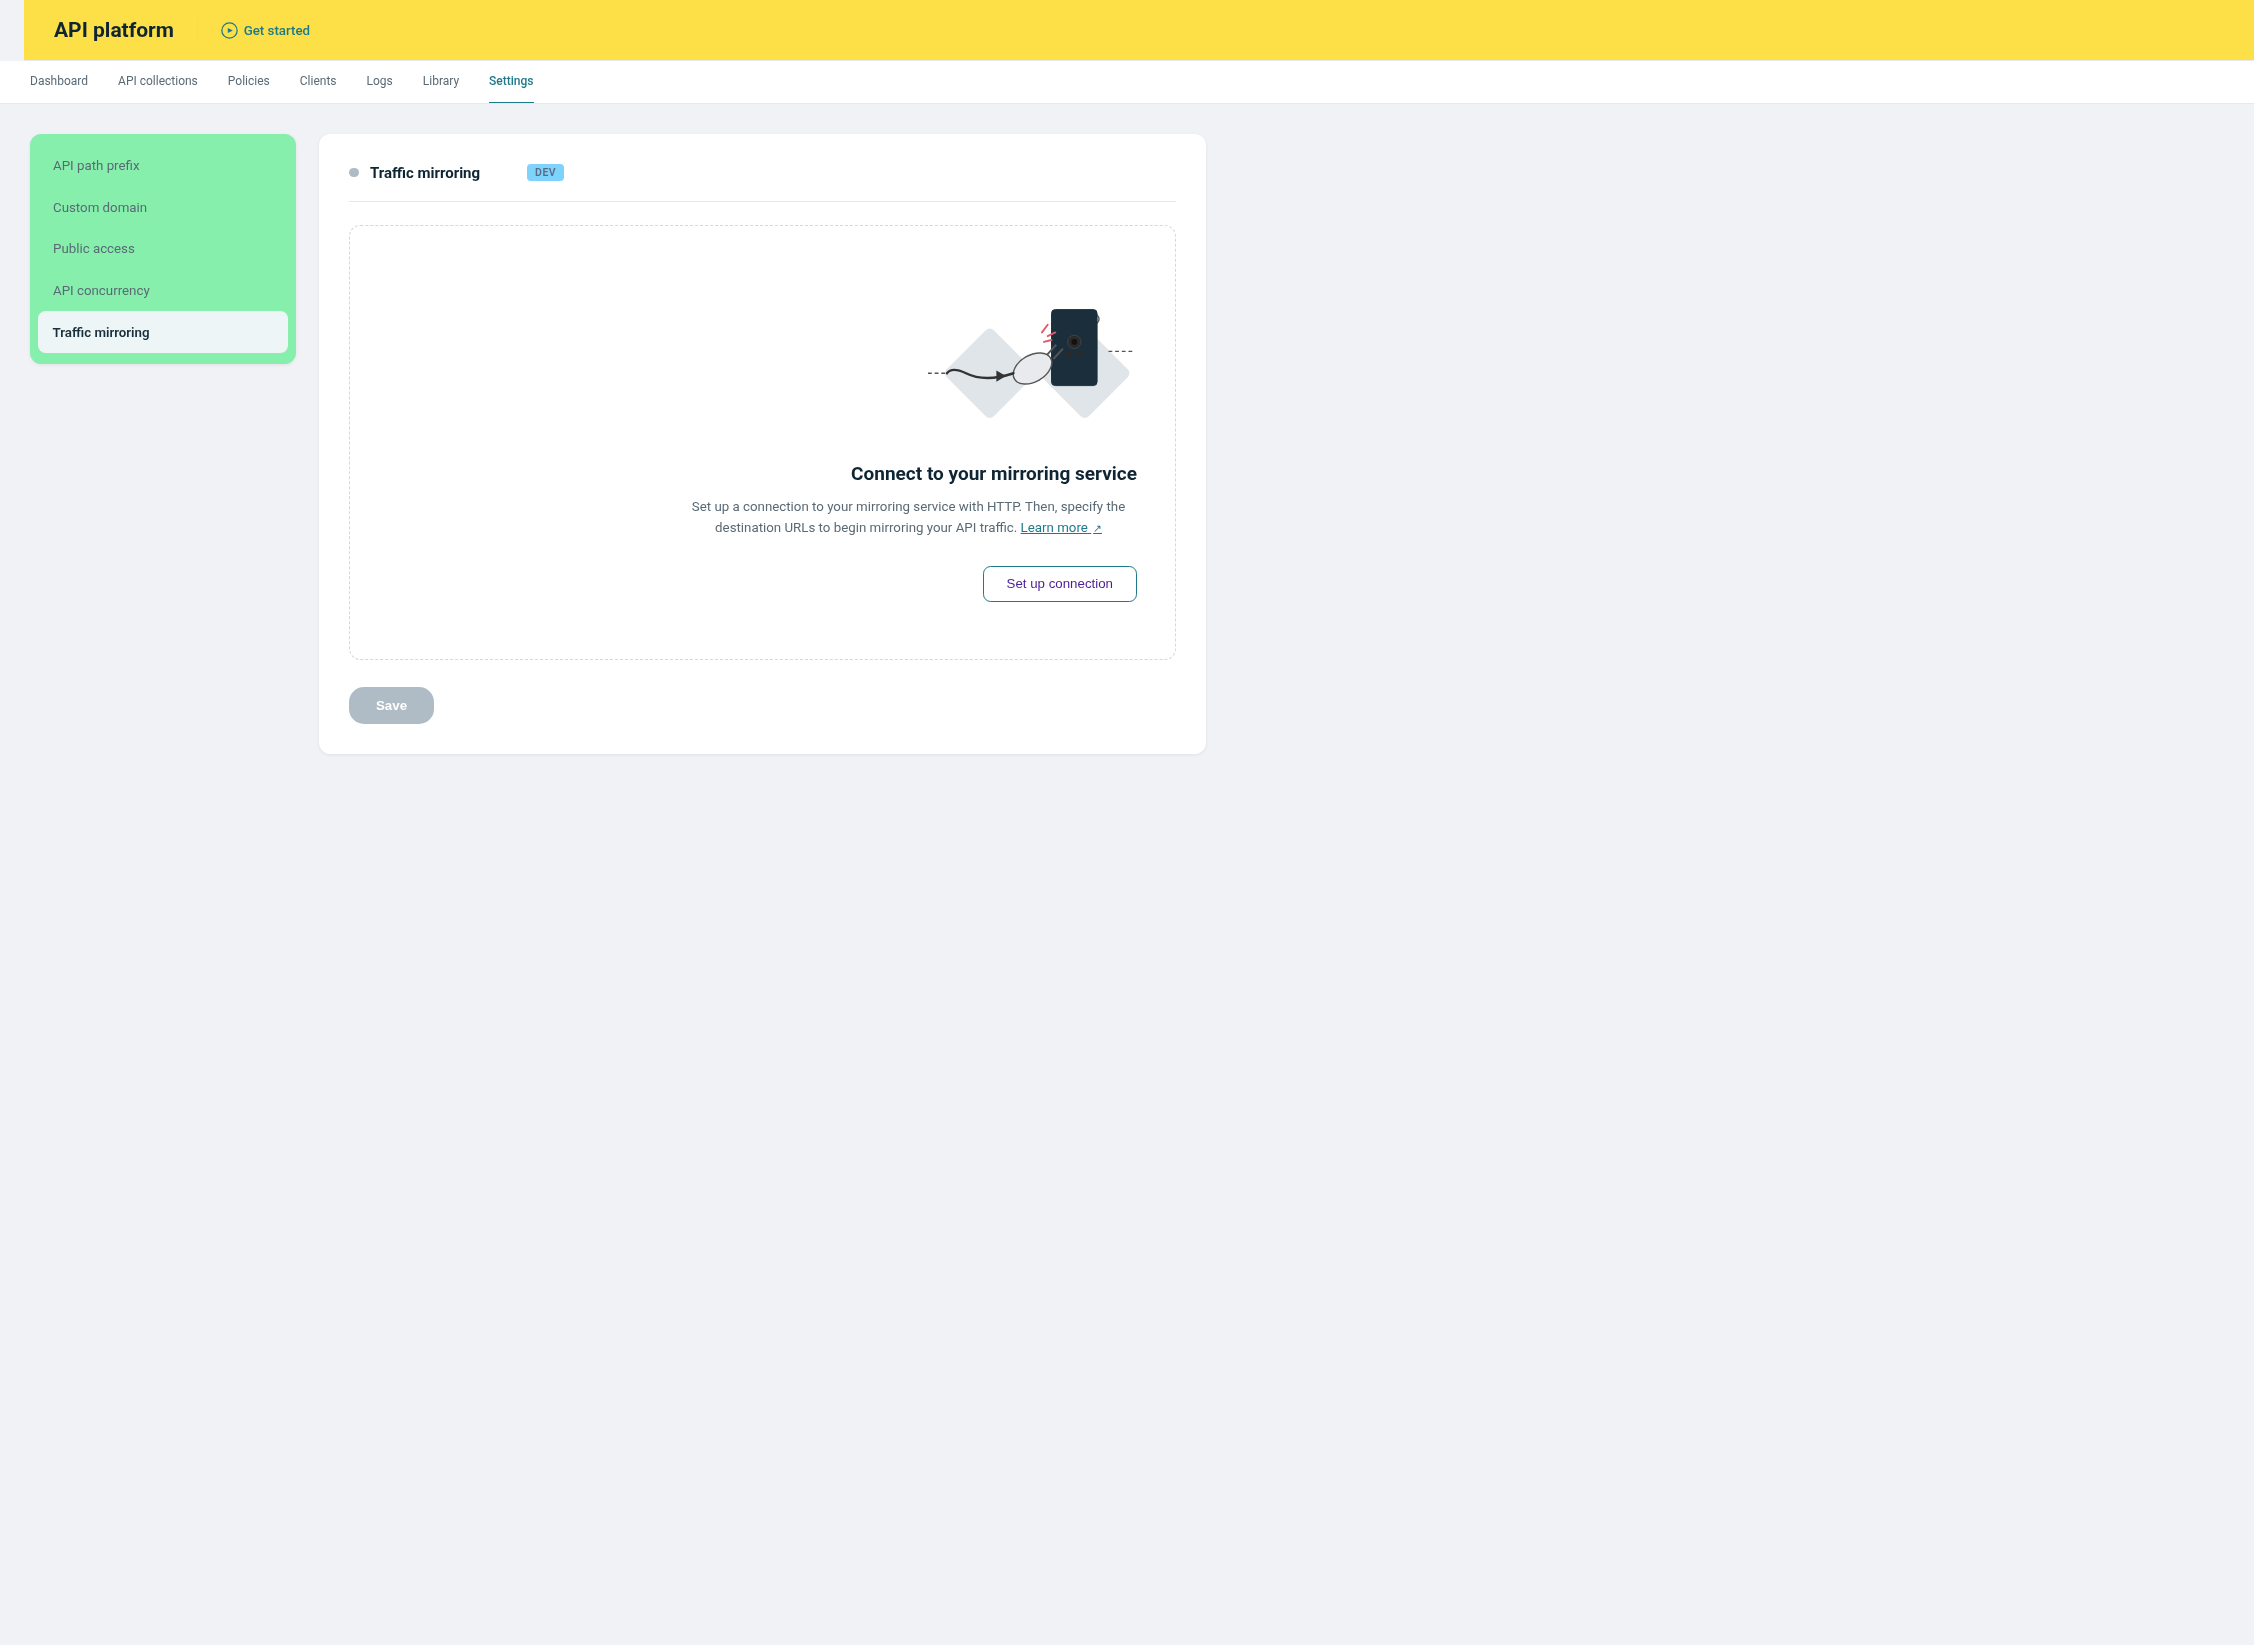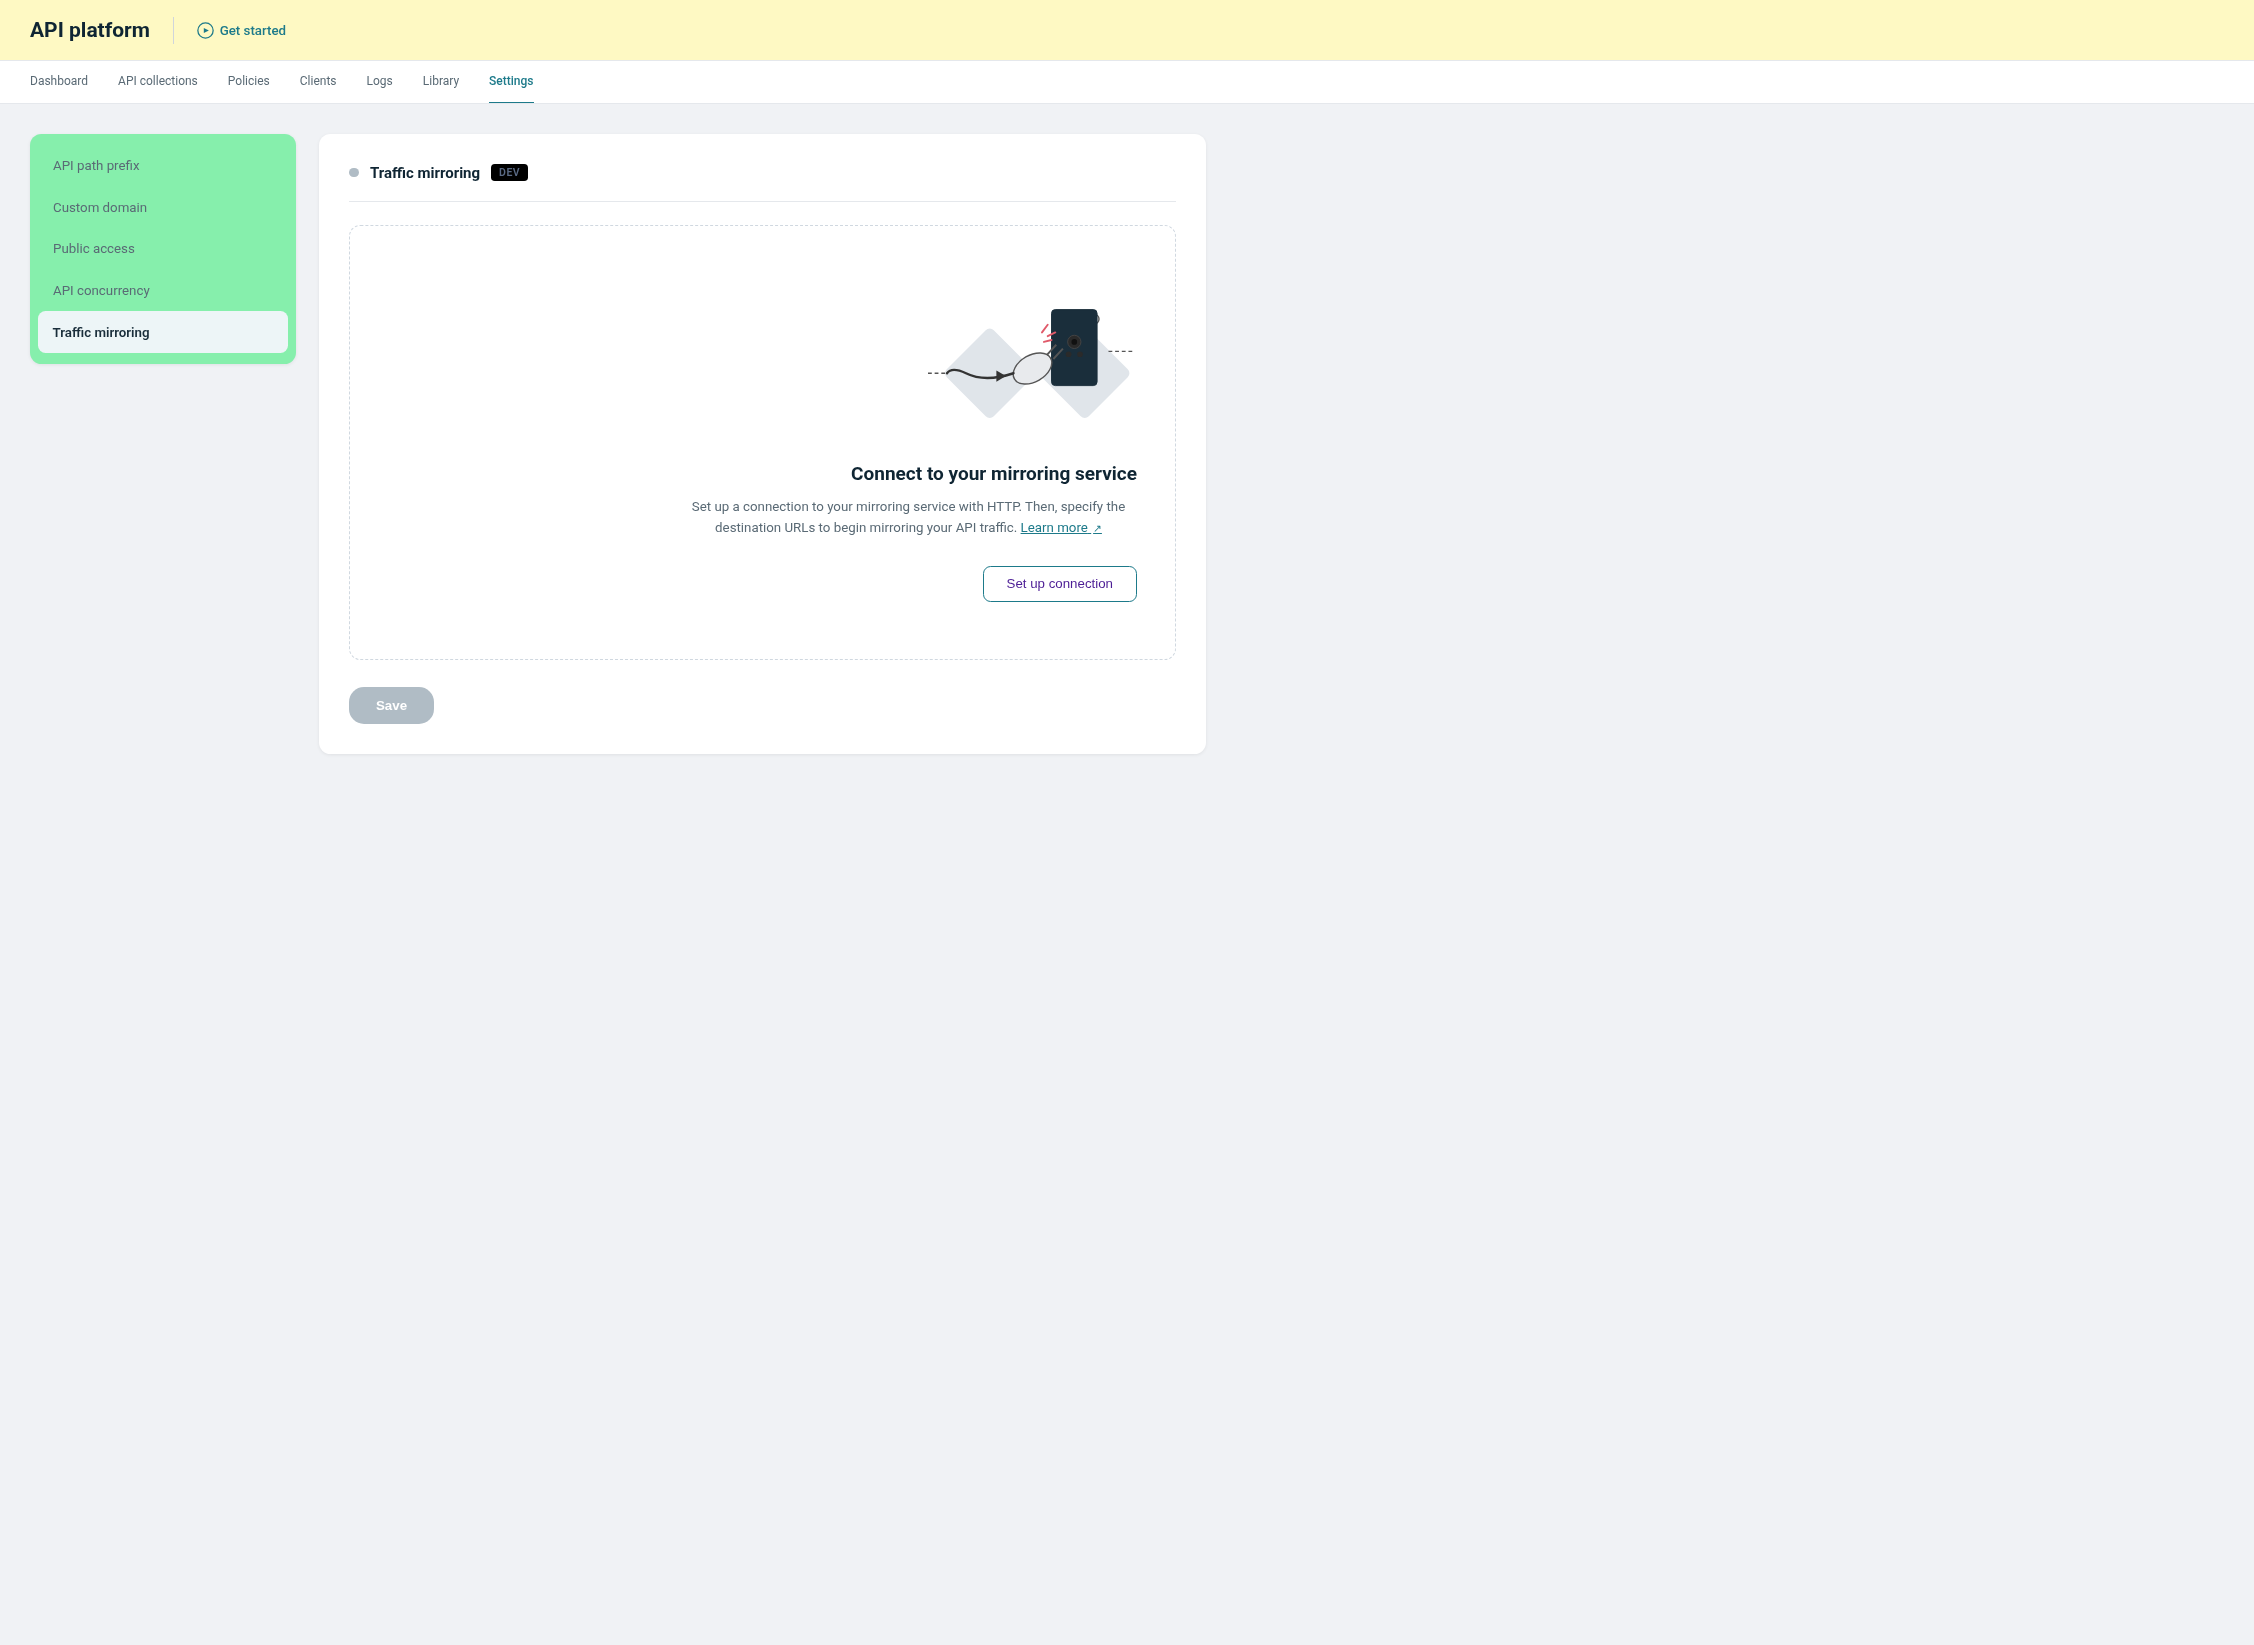--- a/index.html
+++ b/index.html
@@ -10,27 +10,28 @@
 
     body {
       font-family: -apple-system, BlinkMacSystemFont, 'Segoe UI', Roboto, sans-serif;
       background: #f0f2f5;
       min-height: 100vh;
       color: #1a2e3b;
     }
 
     
     .header {
-      background: #fef9c3;
+      background: #fde047;
       padding: 0 30px;
       border-bottom: 1px solid #e5e8ec;
       display: flex;
       align-items: center;
       height: 61px;
       gap: 23px;
+      margin-left: 24px;
     }
 
     .header-title {
       font-size: 21px;
       font-weight: 700;
       color: #0f2533;
     }
 
     .header-divider {
       width: 1px;
@@ -141,27 +142,28 @@
       background: #b0bcc5;
     }
 
     .panel-title {
       font-size: 15px;
       font-weight: 700;
       color: #0f2533;
     }
 
     .dev-badge {
-      background: #000000;
+      background: #7dd3fc;
       color: #5a6a85;
       font-size: 10.5px;
       font-weight: 600;
       padding: 1.9px 7.6px;
       border-radius: 3.8px;
       letter-spacing: 0.5px;
+      margin-left: 36px;
     }
 
     
     .empty-state-card {
       border: 1.4px dashed #d0d8e0;
       border-radius: 11.4px;
       padding: 57px 38px;
       display: flex;
       flex-direction: column;
       align-items: flex-end;

